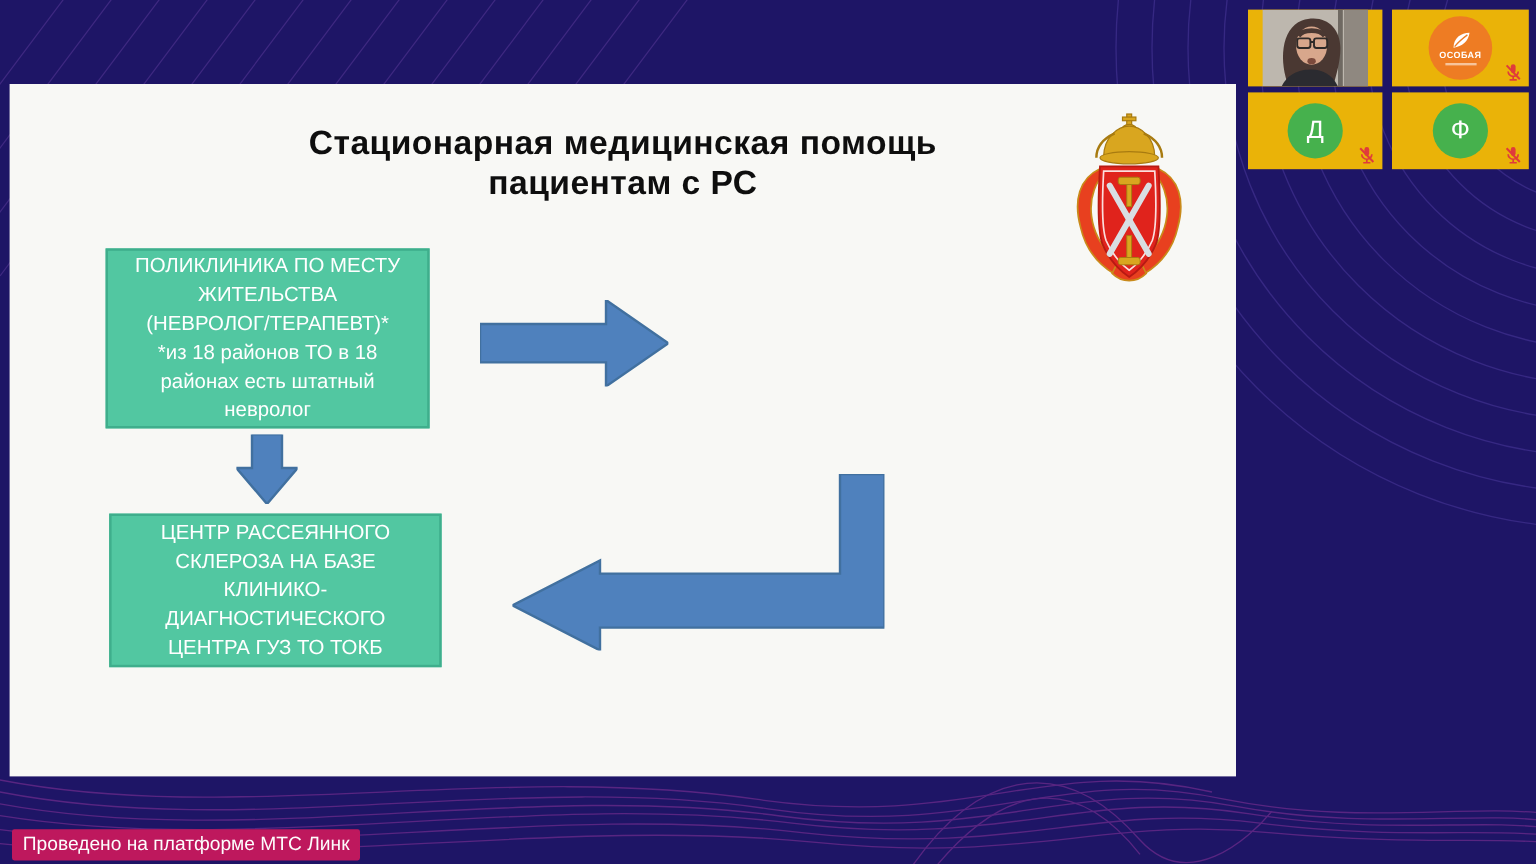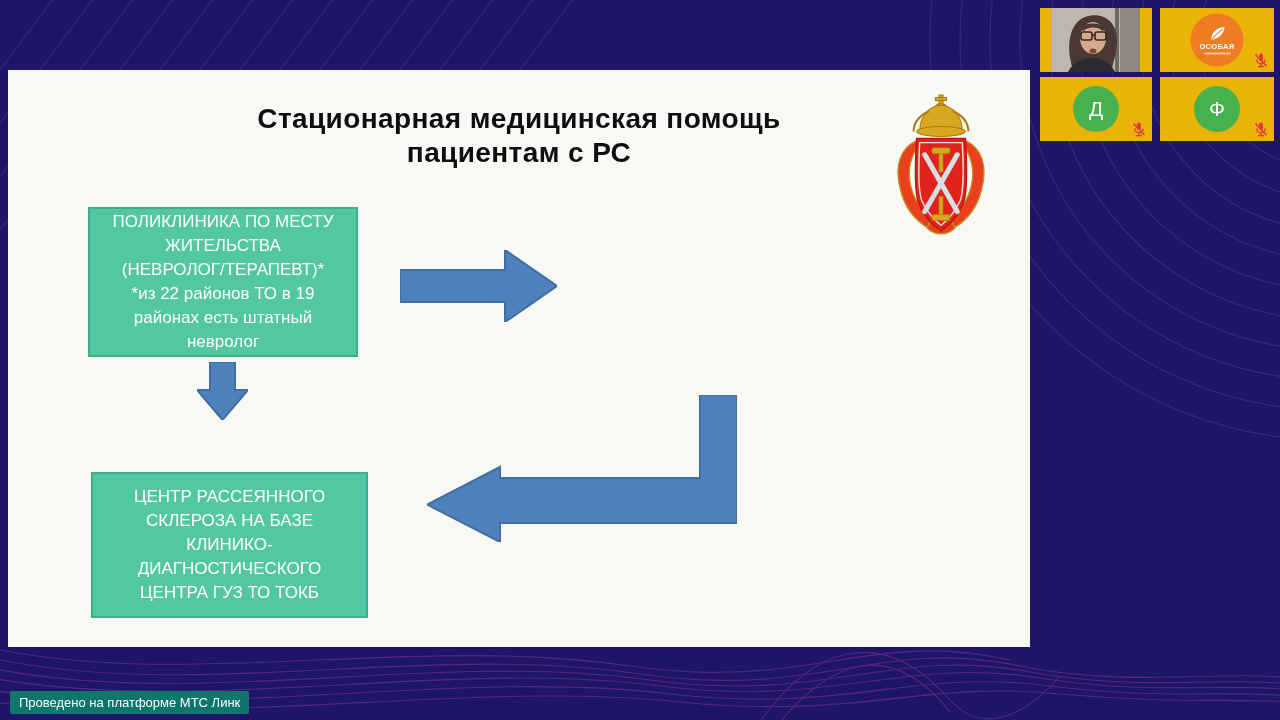--- a/index.html
+++ b/index.html
@@ -14,21 +14,21 @@
          font-size:28px;font-weight:bold;color:#0e0e0e;line-height:1.2;
          white-space:pre-line;letter-spacing:.4px;}
   .crest{position:absolute;left:878px;top:24px;width:110px;height:152px;}
 
   .flow-box{position:absolute;background:#52c7a1;border:2px solid #3fae8c;
          color:#fff;display:flex;align-items:center;justify-content:center;
          text-align:center;font-size:17px;line-height:1.42;white-space:pre-line;
          box-sizing:border-box;}
   #box-polyclinic{left:80px;top:137px;width:270px;height:150px;}
   #box-hospitals{left:590px;top:140px;width:283px;height:148px;}
-  #box-center{left:83px;top:358px;width:277px;height:146px;margin-top:44px;}
+  #box-center{left:83px;top:358px;width:277px;height:128px;}
 
   .arrow{position:absolute;}
   #arrow-right{left:392px;top:180px;}
   #arrow-down{left:189px;top:292px;}
   #arrow-elbow{left:419px;top:325px;}
 
   .slide-footer{position:absolute;left:0;top:514px;width:100%;height:63px;
          background:#e9e9e4;}
   .footer-org{position:absolute;left:13px;top:6px;font-size:20px;color:#1d1d1d;}
   .mavrs{position:absolute;right:26px;top:13px;display:flex;align-items:center;gap:9px;}
@@ -44,22 +44,22 @@
   .avatar-circle{position:absolute;left:50%;top:50%;transform:translate(-50%,-50%);
          border-radius:50%;display:flex;align-items:center;justify-content:center;}
   .avatar-green{width:46px;height:46px;background:#46b14d;color:#fff;font-size:21px;}
   .avatar-orange{width:53px;height:53px;background:#ee7c23;color:#fff;
          flex-direction:column;}
   .org-label{font-size:7.5px;font-weight:bold;letter-spacing:.4px;margin-top:0;}
   .org-subline{width:26px;height:2px;background:rgba(255,255,255,.55);margin-top:2px;}
   .mic{position:absolute;right:6px;bottom:4px;width:14px;height:15px;}
 
   
-  .platform-badge{position:absolute;left:10px;top:691px;background:#0f766e;
-         color:#fdfdfd;font-size:13px;padding:4px 9px;border-radius:2px;z-index:3;}
+  .platform-badge{position:absolute;left:10px;top:691px;background:#be185d;
+         color:#fdfdfd;font-size:16px;padding:4px 9px;border-radius:2px;z-index:3;}
 </style>
 </head>
 <body>
 
 <div class="stage">
 
   <svg class="bg-decor" width="1280" height="720" viewBox="0 0 1280 720">
     <rect width="1280" height="720" fill="#1e1566"></rect>
     <g stroke="#8a55c0" stroke-width="1" opacity="0.30" fill="none">
       <line x1="60" y1="-10" x2="-120" y2="230"></line>
@@ -132,21 +132,21 @@
         <rect x="45" y="53" width="18" height="6" rx="2"></rect>
         <rect x="52" y="101" width="4" height="20"></rect>
         <rect x="45" y="119" width="18" height="6" rx="2"></rect>
       </g>
     </svg>
 
     <div class="flow-box" id="box-polyclinic">
       <span>ПОЛИКЛИНИКА ПО МЕСТУ
 ЖИТЕЛЬСТВА
 (НЕВРОЛОГ/ТЕРАПЕВТ)*
-*из 22 районов ТО в 19
+*из 18 районов ТО в 18
 районах есть штатный
 невролог</span>
     </div>
     <div class="flow-box" id="box-center">
       <span>ЦЕНТР РАССЕЯННОГО
 СКЛЕРОЗА НА БАЗЕ
 КЛИНИКО-
 ДИАГНОСТИЧЕСКОГО
 ЦЕНТРА ГУЗ ТО ТОКБ</span>
     </div>

